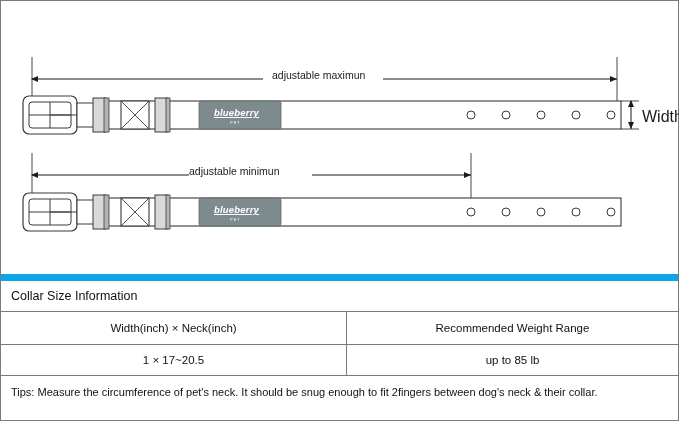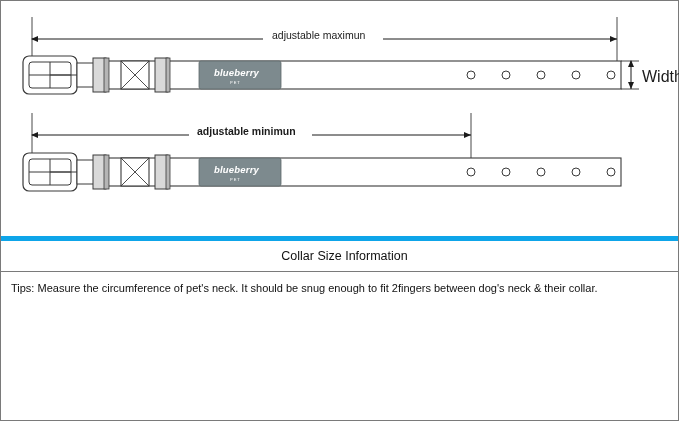--- a/index.html
+++ b/index.html
@@ -16,55 +16,56 @@
     box-sizing:border-box;
     border:1px solid #7a7a7a;
     background:#fff;
   }
   
   .diagram{
     position:relative;
     height:240px;
     width:100%;
     box-sizing:border-box;
-    border-bottom:5px solid #0ea5e9;
+    border-bottom:7px solid #0ea5e9;
+    margin-top:40px;
   }
   svg.art{position:absolute;left:0;top:0;}
   .lbl{
     position:absolute;
     font-size:10.5px;
     color:#1b1b1b;
     white-space:nowrap;
   }
   .lbl-max{left:271px;top:28px;}
-  .lbl-min{left:196px;top:124px;font-weight:bold;}
+  .lbl-min{left:188px;top:124px;}
   .lbl-width{left:641px;top:67px;font-size:16px;}
   .brandtext{
     position:absolute;
     font-size:9.5px;
     color:#ffffff;
     letter-spacing:.2px;
     font-style:italic;
     font-weight:bold;
+    text-decoration:underline;
   }
   .brandsub{
     position:absolute;
     font-size:4px;
     color:#ffffff;
     letter-spacing:1px;
   }
   
   .sec-title{
     height:31px;
     line-height:31px;
     padding-left:10px;
     font-size:12.5px;
     box-sizing:border-box;
     border-bottom:1px solid #7a7a7a;
-    text-align:center;
   }
   table{
     border-collapse:collapse;
     width:100%;
     table-layout:fixed;
   }
   table td{
     border-right:1px solid #7a7a7a;
     border-bottom:1px solid #7a7a7a;
     text-align:center;
@@ -172,17 +173,25 @@
     <div class="brandtext" style="left:213px;top:66px;">blueberry</div>
     <div class="brandsub" style="left:229px;top:79px;">PET</div>
     <div class="brandtext" style="left:213px;top:163px;">blueberry</div>
     <div class="brandsub" style="left:229px;top:176px;">PET</div>
   </div>
 
   <div class="sec-title">Collar Size Information</div>
 
   <table>
     <tbody>
+        <tr class="hdr">
+      <td class="col1">Width(inch)  ×  Neck(inch)</td>
+      <td>Recommended Weight Range</td>
+    </tr>
+    <tr>
+      <td class="col1">1 × 17~20.5</td>
+      <td>up to 85 lb</td>
+    </tr>
   </tbody>
     </table>
 
   <div class="tips">Tips: Measure the circumference of pet's neck. It should be snug enough to fit 2fingers between dog's neck &amp; their collar.</div>
 </div>
 
 </body></html>

